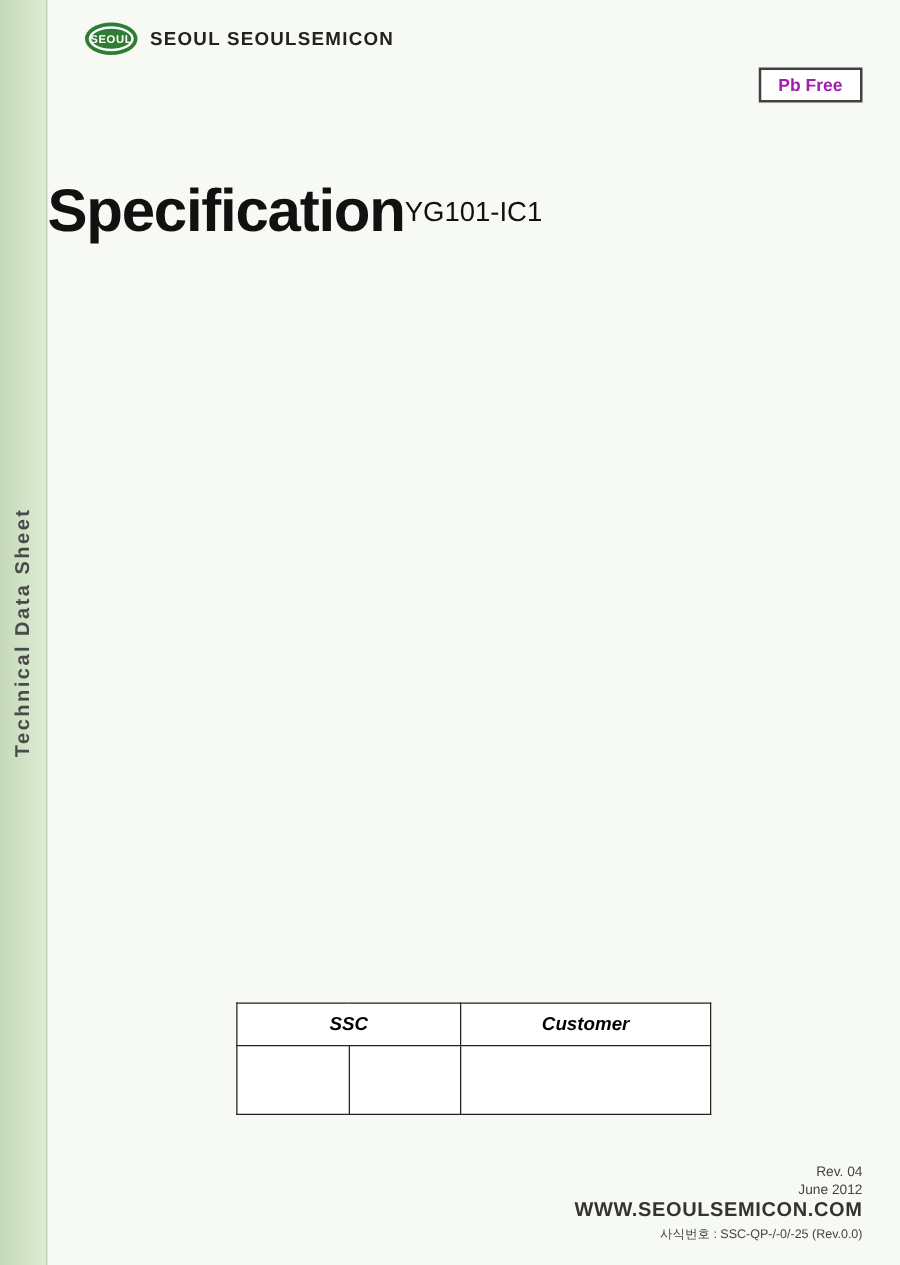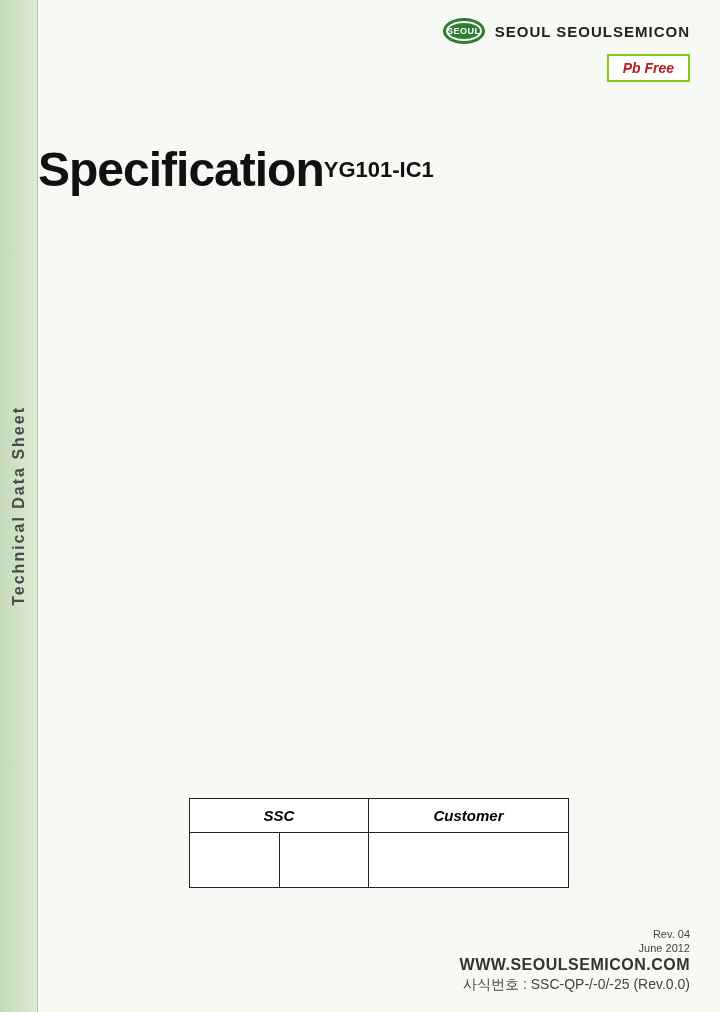--- a/index.html
+++ b/index.html
@@ -49,21 +49,20 @@
       width: 682px;
       height: 1012px;
       background: #f7faf4;
       display: flex;
       flex-direction: column;
     }
 
     
     .header {
       display: flex;
-      justify-content: flex-end;
       align-items: center;
       padding: 18px 30px 10px 30px;
       gap: 10px;
     }
 
     .logo-container {
       display: flex;
       align-items: center;
       gap: 10px;
     }
@@ -102,46 +101,45 @@
     }
 
     
     .pb-free-container {
       display: flex;
       justify-content: flex-end;
       padding: 0 30px 20px 30px;
     }
 
     .pb-free-badge {
-      border: 2px solid #84cc16;
+      border: 2px solid #404040;
       padding: 4px 14px;
       font-size: 14px;
       font-weight: bold;
-      color: #b91c1c;
+      color: #a21caf;
       background: white;
-      font-style: italic;
     }
 
     
     .title-area {
       display: flex;
       align-items: center;
       padding: 40px 0 20px 0;
     }
 
     .main-title {
       font-size: 48px;
       font-weight: 900;
       color: #111;
       letter-spacing: -1px;
     }
 
     .sub-title {
       font-size: 22px;
-      font-weight: bold;
+      font-weight: normal;
       color: #111;
       margin-top: 0;
     }
 
     
     .spacer {
       flex: 1;
     }
 
     
@@ -205,21 +203,21 @@
 
     .footer-website {
       font-size: 16px;
       font-weight: bold;
       color: #333;
       letter-spacing: 0.5px;
       text-align: right;
     }
 
     .footer-code {
-      font-size: 14px;
+      font-size: 10px;
       color: #444;
       text-align: center;
     }
 
     
     .curve-decoration {
       position: absolute;
       bottom: 0;
       left: 38px;
       width: 200px;

